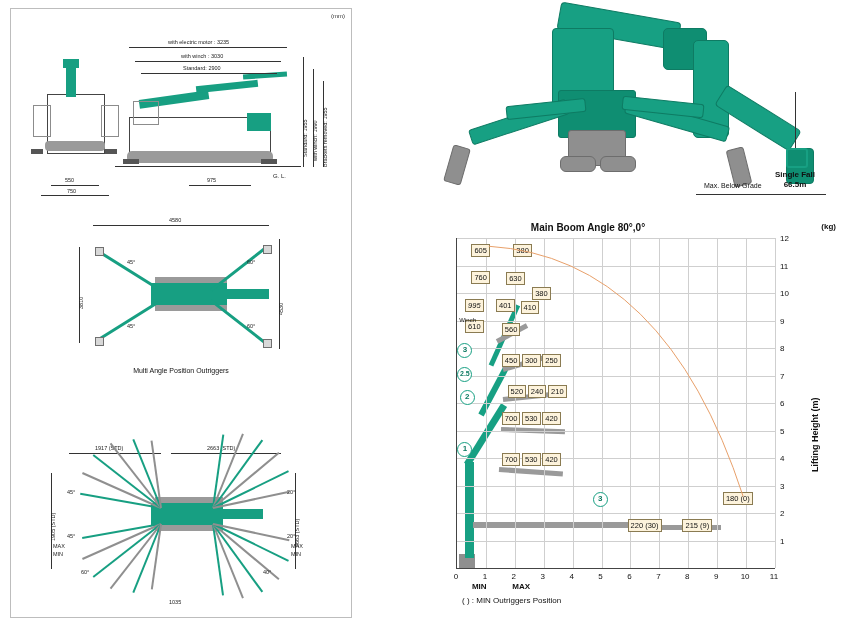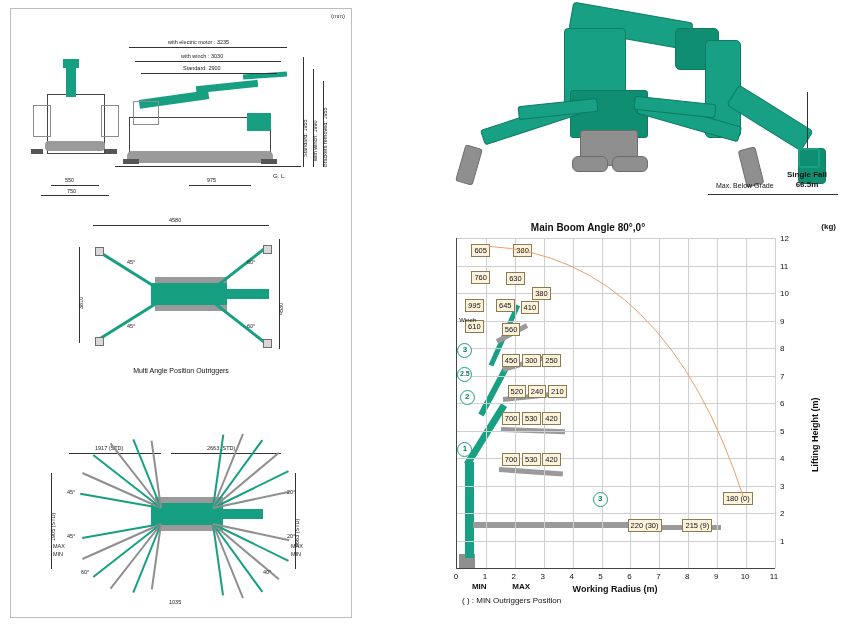--- a/index.html
+++ b/index.html
@@ -30,21 +30,21 @@
   .leg{position:absolute;background:#179f82;height:3px;transform-origin:left center;border-radius:1px;}
   .legfoot{position:absolute;width:7px;height:7px;border:1px solid #6f6f6f;background:#d8d8d8;}
   .angtxt{position:absolute;font-size:5.5px;color:#222;}
 
   
   .mv{position:absolute;left:0;top:372px;width:340px;height:236px;}
   .ray{position:absolute;height:2px;background:#179f82;transform-origin:left center;}
   .ray.grey{background:#8f8f8f;}
 
   
-  .right-top{position:absolute;left:420px;top:6px;width:436px;height:212px;}
+  .right-top{position:absolute;left:408px;top:6px;width:436px;height:212px;}
   .boomseg{position:absolute;background:#17a083;border:1px solid #0e7b63;}
   .boomseg.dark{background:#0f8e72;}
   .greyleg{position:absolute;background:#8f8f8f;border:1px solid #6d6d6d;}
   .mbg{position:absolute;font-size:7px;color:#111;}
   .mbgline{position:absolute;background:#333;height:1px;}
   .hookwrap{position:absolute;right:14px;top:86px;width:70px;text-align:center;}
   .hookline{position:absolute;left:50%;top:0;width:1px;height:58px;background:#333;}
   .hookbox{position:absolute;left:50%;margin-left:-9px;top:56px;width:18px;height:16px;border:2px solid #17a083;border-radius:3px;}
   .hooktxt{position:absolute;top:78px;left:0;width:70px;font-size:8px;font-weight:bold;text-align:center;line-height:1.2;}
 
@@ -291,21 +291,21 @@
         <div class="gl glh" style="top: 82.5px;"></div>
         <div class="gl glh" style="top: 55px;"></div>
         <div class="gl glh" style="top: 27.5px;"></div>
         <div class="gl glh" style="top: 0px;"></div>
         <div class="cap" style="left: 14.4545px; top: 6.375px;">605</div>
         <div class="cap" style="left: 56.3727px; top: 6.375px;">380</div>
         <div class="cap" style="left: 14.4545px; top: 32.5px;">760</div>
         <div class="cap" style="left: 49.1455px; top: 33.875px;">630</div>
         <div class="cap" style="left: 75.1636px; top: 49px;">380</div>
         <div class="cap" style="left: 8.09455px; top: 61.375px; font-style: italic;">995</div>
-        <div class="cap" style="left: 39.0273px; top: 61.375px;">645</div>
+        <div class="cap" style="left: 39.0273px; top: 61.375px;">401</div>
         <div class="cap" style="left: 63.6px; top: 62.75px;">410</div>
         <div class="cap" style="left: 8.09455px; top: 82px;">610</div>
         <div class="cap" style="left: 44.8091px; top: 84.75px;">560</div>
         <div class="cap" style="left: 44.8091px; top: 116.375px;">450</div>
         <div class="cap" style="left: 65.0455px; top: 116.375px;">300</div>
         <div class="cap" style="left: 85.2818px; top: 116.375px;">250</div>
         <div class="cap" style="left: 50.5909px; top: 146.625px;">520</div>
         <div class="cap" style="left: 70.8273px; top: 146.625px;">240</div>
         <div class="cap" style="left: 91.0636px; top: 146.625px;">210</div>
         <div class="cap" style="left: 44.8091px; top: 174.125px;">700</div>
@@ -321,21 +321,20 @@
         <div class="circ" style="left: 2.67273px; top: 152.125px;">2</div>
         <div class="circ sm" style="left: 0.36px; top: 128.75px;">2.5</div>
         <div class="circ" style="left: 0.36px; top: 105.375px;">3</div>
         <div class="circ" style="left: 135.655px; top: 253.875px;">3</div>
         <div class="winchlbl" style="left: 2.31273px; top: 79.2px;">Winch</div>
         <svg width="318" height="330" class="arcs">
           <path d="M 31.8 8.25 Q 208.14545454545456 19.249999999999943 286.2 258.5" fill="none" stroke="#e8a06a" stroke-width="1"></path>
         </svg>
       </div>
 
-    <div class="xaxis-label" style="top:362px;">Working Radius (m)</div>
     <div class="yaxis-label" style="left:392px;top:250px;">Lifting Height (m)</div>
     <div class="footnote">(  ) : MIN Outriggers Position</div>
   <div class="xtick" style="left: 38px; top: 350px;">0</div>
       <div class="xtick" style="left: 66.9091px; top: 350px;">1</div>
       <div class="xtick" style="left: 95.8182px; top: 350px;">2</div>
       <div class="xtick" style="left: 124.727px; top: 350px;">3</div>
       <div class="xtick" style="left: 153.636px; top: 350px;">4</div>
       <div class="xtick" style="left: 182.545px; top: 350px;">5</div>
       <div class="xtick" style="left: 211.455px; top: 350px;">6</div>
       <div class="xtick" style="left: 240.364px; top: 350px;">7</div>

